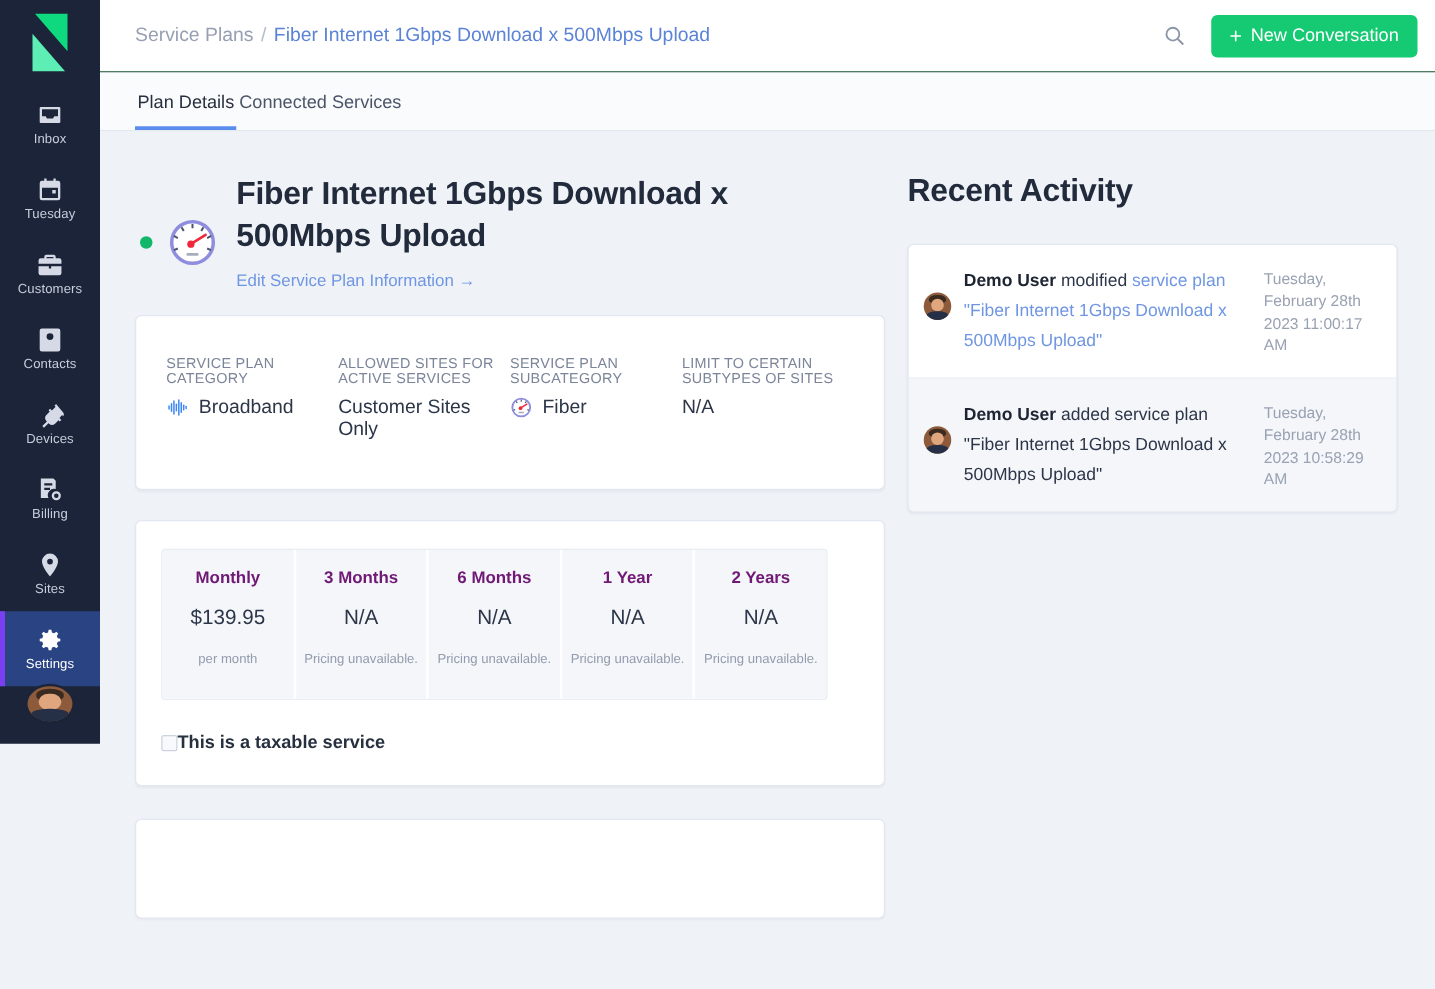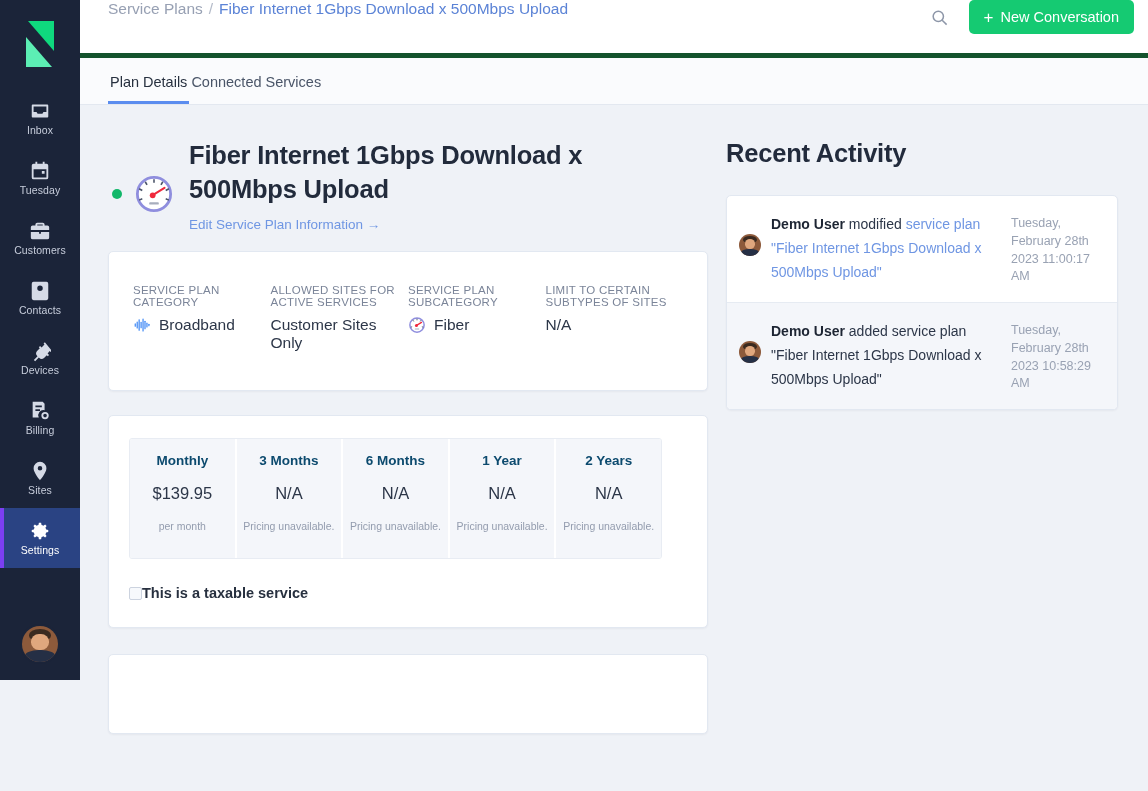--- a/index.html
+++ b/index.html
@@ -7,21 +7,21 @@
     width: 1148px; height: 791px;
     overflow: hidden;
     background: #eff2f7;
     font-family: "Liberation Sans", sans-serif;
     -webkit-font-smoothing: antialiased;
   }
   .app { display: flex; width: 1148px; height: 791px; }
 
   
   .sidebar {
-    width: 80px; min-width: 80px; height: 680px;
+    width: 80px; min-width: 80px; height: 595px;
     background: #1b2439;
     display: flex; flex-direction: column; align-items: center;
     position: relative;
   }
   .logo-wrap {
     height: 88px; width: 100%;
     display: flex; align-items: center; justify-content: center;
   }
   .logo { width: 40px; height: 50px; position: relative; display:block; }
   .nav { width: 100%; display: flex; flex-direction: column; }
@@ -55,22 +55,22 @@
   .av-face .skin { position:absolute; left:26%; top:22%; width:48%; height:46%;
                    background:#e0a77e; border-radius:46%; }
   .av-face .body { position:absolute; left:8%; bottom:0; width:84%; height:34%;
                    background:#252f45; border-radius:46% 46% 0 0; }
 
   
   .main { flex: 1; height: 791px; display: flex; flex-direction: column; min-width: 0; }
 
   .topbar {
     height: 58px; min-height: 58px; background: #ffffff;
-    display: flex; align-items: flex-start; padding: 0 14px 0 28px;
-    border-bottom: 5px solid #14532d;
+    display: flex; align-items: center; padding: 0 14px 0 28px;
+    border-bottom: 1px solid #14532d;
   }
   .breadcrumb { font-size: 15.5px; display: flex; align-items: center; gap: 6px; white-space: nowrap; }
   .bc-root { color: #97a0b3; cursor: pointer; }
   .bc-sep { color: #b4bbc9; }
   .bc-cur { color: #5b83d6; cursor: pointer; }
   .topbar-right { margin-left: auto; display: flex; align-items: center; gap: 16px; }
   .search-btn {
     width: 26px; height: 26px; display: flex; align-items: center; justify-content: center;
     cursor: pointer; background: none; border: none;
   }
@@ -137,21 +137,21 @@
   .card-title { font-size: 15.5px; font-weight: bold; color: #27303f; margin-bottom: 22px; }
   .price-table {
     display: flex; border: 1px solid #e8ecf3; border-radius: 3px; overflow: hidden;
     width: 533px;
   }
   .price-cell {
     flex: 1; background: #f4f6fa; padding: 14px 6px 26px 6px; text-align: center;
     border-right: 2px solid #ffffff;
   }
   .price-cell:last-child { border-right: none; }
-  .pc-term { font-size: 13.5px; font-weight: bold; color: #0c4a6e; text-align: center; }
+  .pc-term { font-size: 13.5px; font-weight: bold; color: #701a75; text-align: center; }
   .pc-price { font-size: 16.5px; color: #2c3648; margin-top: 16px; }
   .pc-note { font-size: 10.5px; color: #939cae; margin-top: 17px; }
   .tax-row { display: flex; align-items: center; gap: 0; margin-top: 26px; cursor: pointer; }
   .tax-box {
     width: 13px; height: 13px; border: 1px solid #ccd3df; border-radius: 2px;
     background: #f7f9fc; flex: 0 0 auto;
   }
   .tax-text { font-size: 14.5px; font-weight: bold; color: #27303f; }
 
   .card-stub { margin-top: 26px; height: 80px; }

